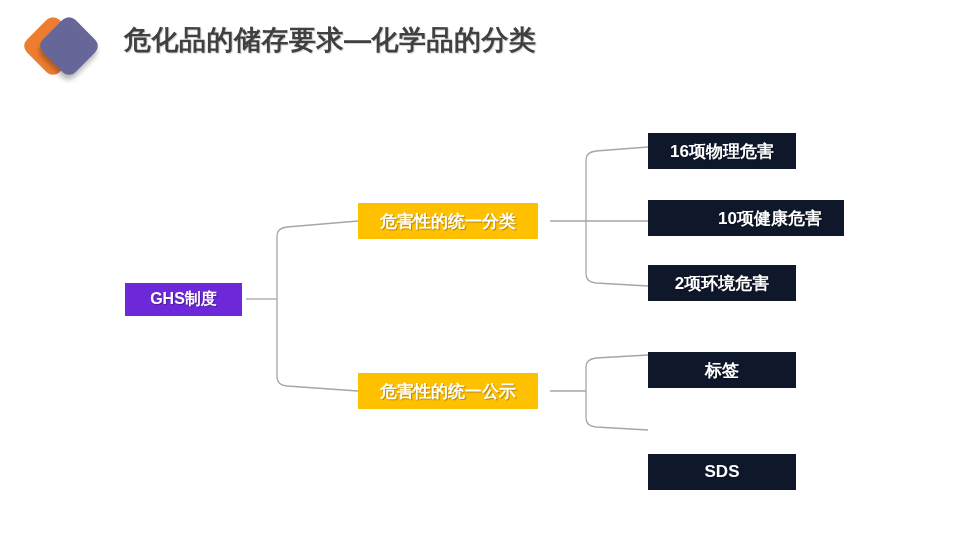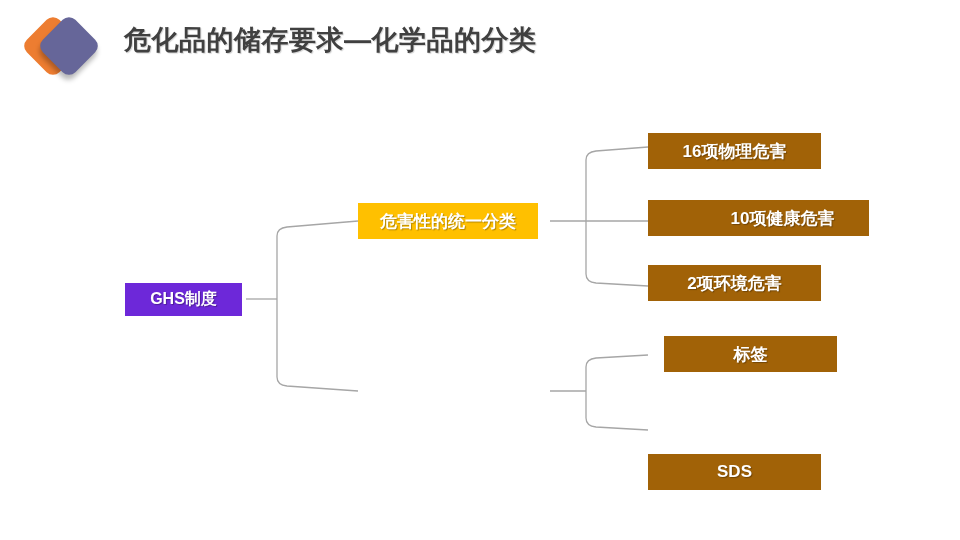--- a/index.html
+++ b/index.html
@@ -103,31 +103,31 @@
     background: #ffc000;
     left: 358px;
     width: 180px;
     height: 36px;
     font-size: 17px;
   }
   #node-unified-classification { top: 203px; }
   #node-unified-disclosure     { top: 373px; }
 
   .node-leaf {
-    background: #a16207;
+    background: #0f172a;
     left: 648px;
-    width: 173px;
+    width: 148px;
     height: 36px;
     font-size: 17px;
     text-align: right;
   }
   #node-physical-hazards   { top: 133px; }
   #node-health-hazards     { top: 200px; padding-left: 48px; }
   #node-environment-hazards{ top: 265px; }
-  #node-label              { top: 336px; margin-left: 16px; }
+  #node-label              { top: 352px; }
   #node-sds                { top: 408px; margin-top: 46px; }
 </style>
 </head>
 <body>
 
 <div id="slide-header">
 
   <div id="brand-logo">
     <div class="diamond diamond-orange"></div>
     <div class="diamond diamond-purple"></div>
@@ -156,20 +156,21 @@
 
       <path d="M 586 391 L 586 367 Q 586 359 596 358 L 648 355"></path>
       <path d="M 586 391 L 586 418 Q 586 426 596 427 L 648 430"></path>
     </g>
   </svg>
 
   <div class="node node-root" id="node-ghs-system">GHS制度</div>
 
   <div class="node node-mid" id="node-unified-classification">危害性的统一分类</div>
 
+  <div class="node node-mid" id="node-unified-disclosure">危害性的统一公示</div>
 
   <div class="node node-leaf" id="node-physical-hazards">16项物理危害</div>
 
   <div class="node node-leaf" id="node-health-hazards">10项健康危害</div>
 
   <div class="node node-leaf" id="node-environment-hazards">2项环境危害</div>
 
   <div class="node node-leaf" id="node-label">标签</div>
 
   <div class="node node-leaf" id="node-sds">SDS</div>

